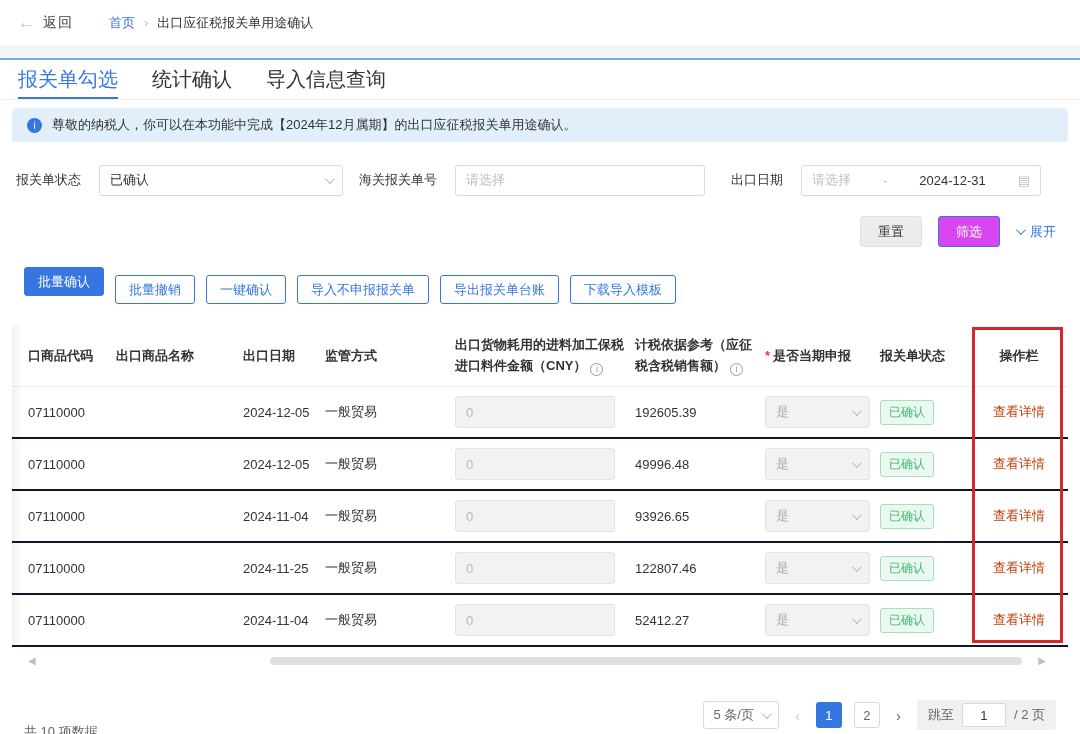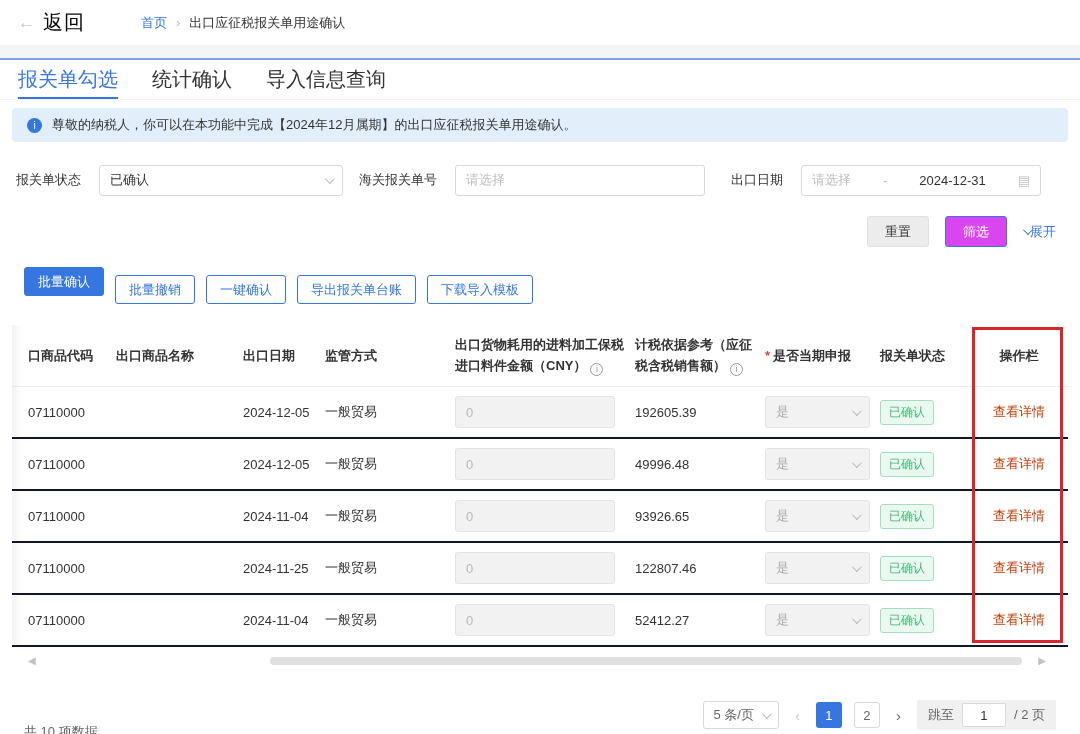--- a/index.html
+++ b/index.html
@@ -3,21 +3,21 @@
 <meta charset="utf-8">
 <style>
   * { margin:0; padding:0; box-sizing:border-box; }
   body { background:#fff; }
   .page { position:relative; width:1080px; height:734px; background:#fff; overflow:hidden;
           font-family:"Liberation Sans","DejaVu Sans",sans-serif; font-size:13px; color:#333; }
 
   
   .topbar { height:45px; display:flex; align-items:center; padding-left:18px; background:#fff; }
   .back-arrow { color:#c3c3c3; font-size:17px; margin-right:8px; }
-  .back-label { color:#000000; font-size:20px; margin-right:56px; letter-spacing:1px; }
+  .back-label { color:#404040; font-size:14px; margin-right:36px; letter-spacing:1px; }
   .crumb-home { color:#3576e0; font-size:13px; }
   .crumb-sep { color:#b9b9b9; margin:0 9px; font-size:13px; }
   .crumb-cur { color:#333; font-size:13px; }
 
   .band { height:13px; background:#f4f5f7; }
 
   .card { border-top:2px solid #7da6ec; background:#fff; }
 
   
   .tabs { display:flex; height:40px; padding:0 18px; border-bottom:1px solid #f2f2f2; }
@@ -44,21 +44,21 @@
   .chev { display:inline-block; width:7px; height:7px; border-right:1.5px solid #b8b8b8;
           border-bottom:1.5px solid #b8b8b8; transform:rotate(45deg) translateY(-2px); }
   .cal-icon { color:#c0c0c0; font-size:13px; }
 
   
   .btn-row { display:flex; justify-content:flex-end; align-items:center; margin:20px 24px 0; gap:16px; }
   .btn { height:31px; border-radius:3px; display:flex; align-items:center; padding:13px 17px;
          font-size:13px; cursor:pointer; }
   .btn-gray { background:#ececec; border:1px solid #e0e0e0; color:#333; }
   .btn-blue { background:#d946ef; border:1px solid #3576e0; color:#fff; }
-  .expand-link { color:#3576e0; display:flex; align-items:center; cursor:pointer; }
+  .expand-link { color:#3576e0; display:flex; align-items:center; gap:7px; cursor:pointer; }
   .chev-blue { display:inline-block; width:7px; height:7px; border-right:1.5px solid #3576e0;
                border-bottom:1.5px solid #3576e0; transform:rotate(45deg) translateY(-2px); }
 
   
   .action-row { display:flex; margin:20px 0 0 24px; gap:11px; }
   .abtn { height:29px; border-radius:3px; display:flex; align-items:center; padding:0 13px;
           font-size:13px; cursor:pointer;text-align:right; }
   .abtn.primary { background:#3576e0; color:#fff; border:1px solid #3576e0; }
   .abtn.outline { background:#fff; color:#3576e0; border:1px solid #3576e0;margin-top:8px; }
 
@@ -174,20 +174,21 @@
       <div class="expand-link">
         <i class="chev-blue"></i>
         <span>展开</span>
       </div>
     </div>
 
     <div class="action-row">
       <div class="abtn primary">批量确认</div>
       <div class="abtn outline">批量撤销</div>
       <div class="abtn outline">一键确认</div>
+      <div class="abtn outline">导入不申报报关单</div>
       <div class="abtn outline">导出报关单台账</div>
       <div class="abtn outline">下载导入模板</div>
     </div>
 
     <div class="table">
       <div class="thead">
         <div class="c-code">口商品代码</div>
         <div class="c-name">出口商品名称</div>
         <div class="c-date">出口日期</div>
         <div class="c-sup">监管方式</div>

